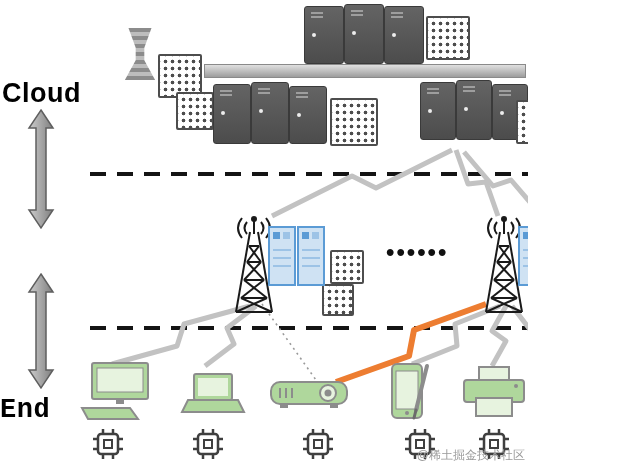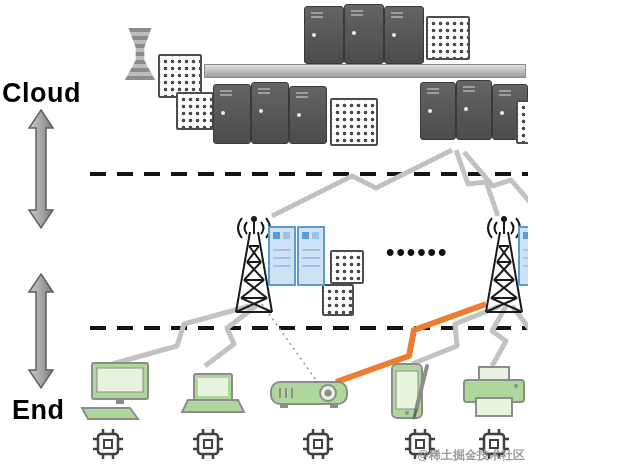--- a/index.html
+++ b/index.html
@@ -17,31 +17,31 @@
   .chip{position:absolute;border:2px solid #4d4d4d;border-radius:2px;background-color:#fff;
         background-image:radial-gradient(#4d4d4d 36%,transparent 42%);
         background-size:7px 7px;background-position:2px 2px;z-index:3;}
   
   .cooltower{position:absolute;z-index:3;
         background:repeating-linear-gradient(0deg,#8c8c8c 0 4px,#bdbdbd 4px 8px);
         clip-path:polygon(18% 0,82% 0,62% 38%,62% 62%,92% 100%,8% 100%,38% 62%,38% 38%);}
   
   .busbar{position:absolute;background:linear-gradient(#e0e0e0,#9d9d9d);border:1px solid #8a8a8a;z-index:3;}
   .dots{position:absolute;font-weight:700;font-size:24px;letter-spacing:2px;color:#111;z-index:4;}
-  .watermark{position:absolute;right:3px;bottom:2px;font-size:12px;color:#9a9a9a;z-index:7;font-weight:bold;}
+  .watermark{position:absolute;right:3px;bottom:2px;font-size:12px;color:#9a9a9a;z-index:7;}
   svg.icon{position:absolute;z-index:4;overflow:visible;}
   svg.wires{position:absolute;left:0;top:0;z-index:2;}
 </style>
 </head>
 <body>
 
 <div class="canvas">
 
   <div class="layer-label" style="left:2px;top:78px;">Cloud</div>
-  <div class="layer-label" style="left:12px;top:395px;">End</div>
+  <div class="layer-label" style="left:0;top:395px;font-family:Liberation Mono, monospace;">End</div>
 
   <svg class="icon" style="left:28px;top:110px;z-index:5;" width="26" height="118">
     <defs>
         <linearGradient id="ag1" x1="0" y1="0" x2="1" y2="0">
       <stop offset="0" stop-color="#cdcdcd"></stop>
           <stop offset="1" stop-color="#7f7f7f"></stop>
         </linearGradient>
       </defs>
     <polygon points="13,0 25,18 18,18 18,100 25,100 13,118 1,100 8,100 8,18 1,18" fill="url(#ag1)" stroke="#5f5f5f" stroke-width="1.5"></polygon>
   </svg>

